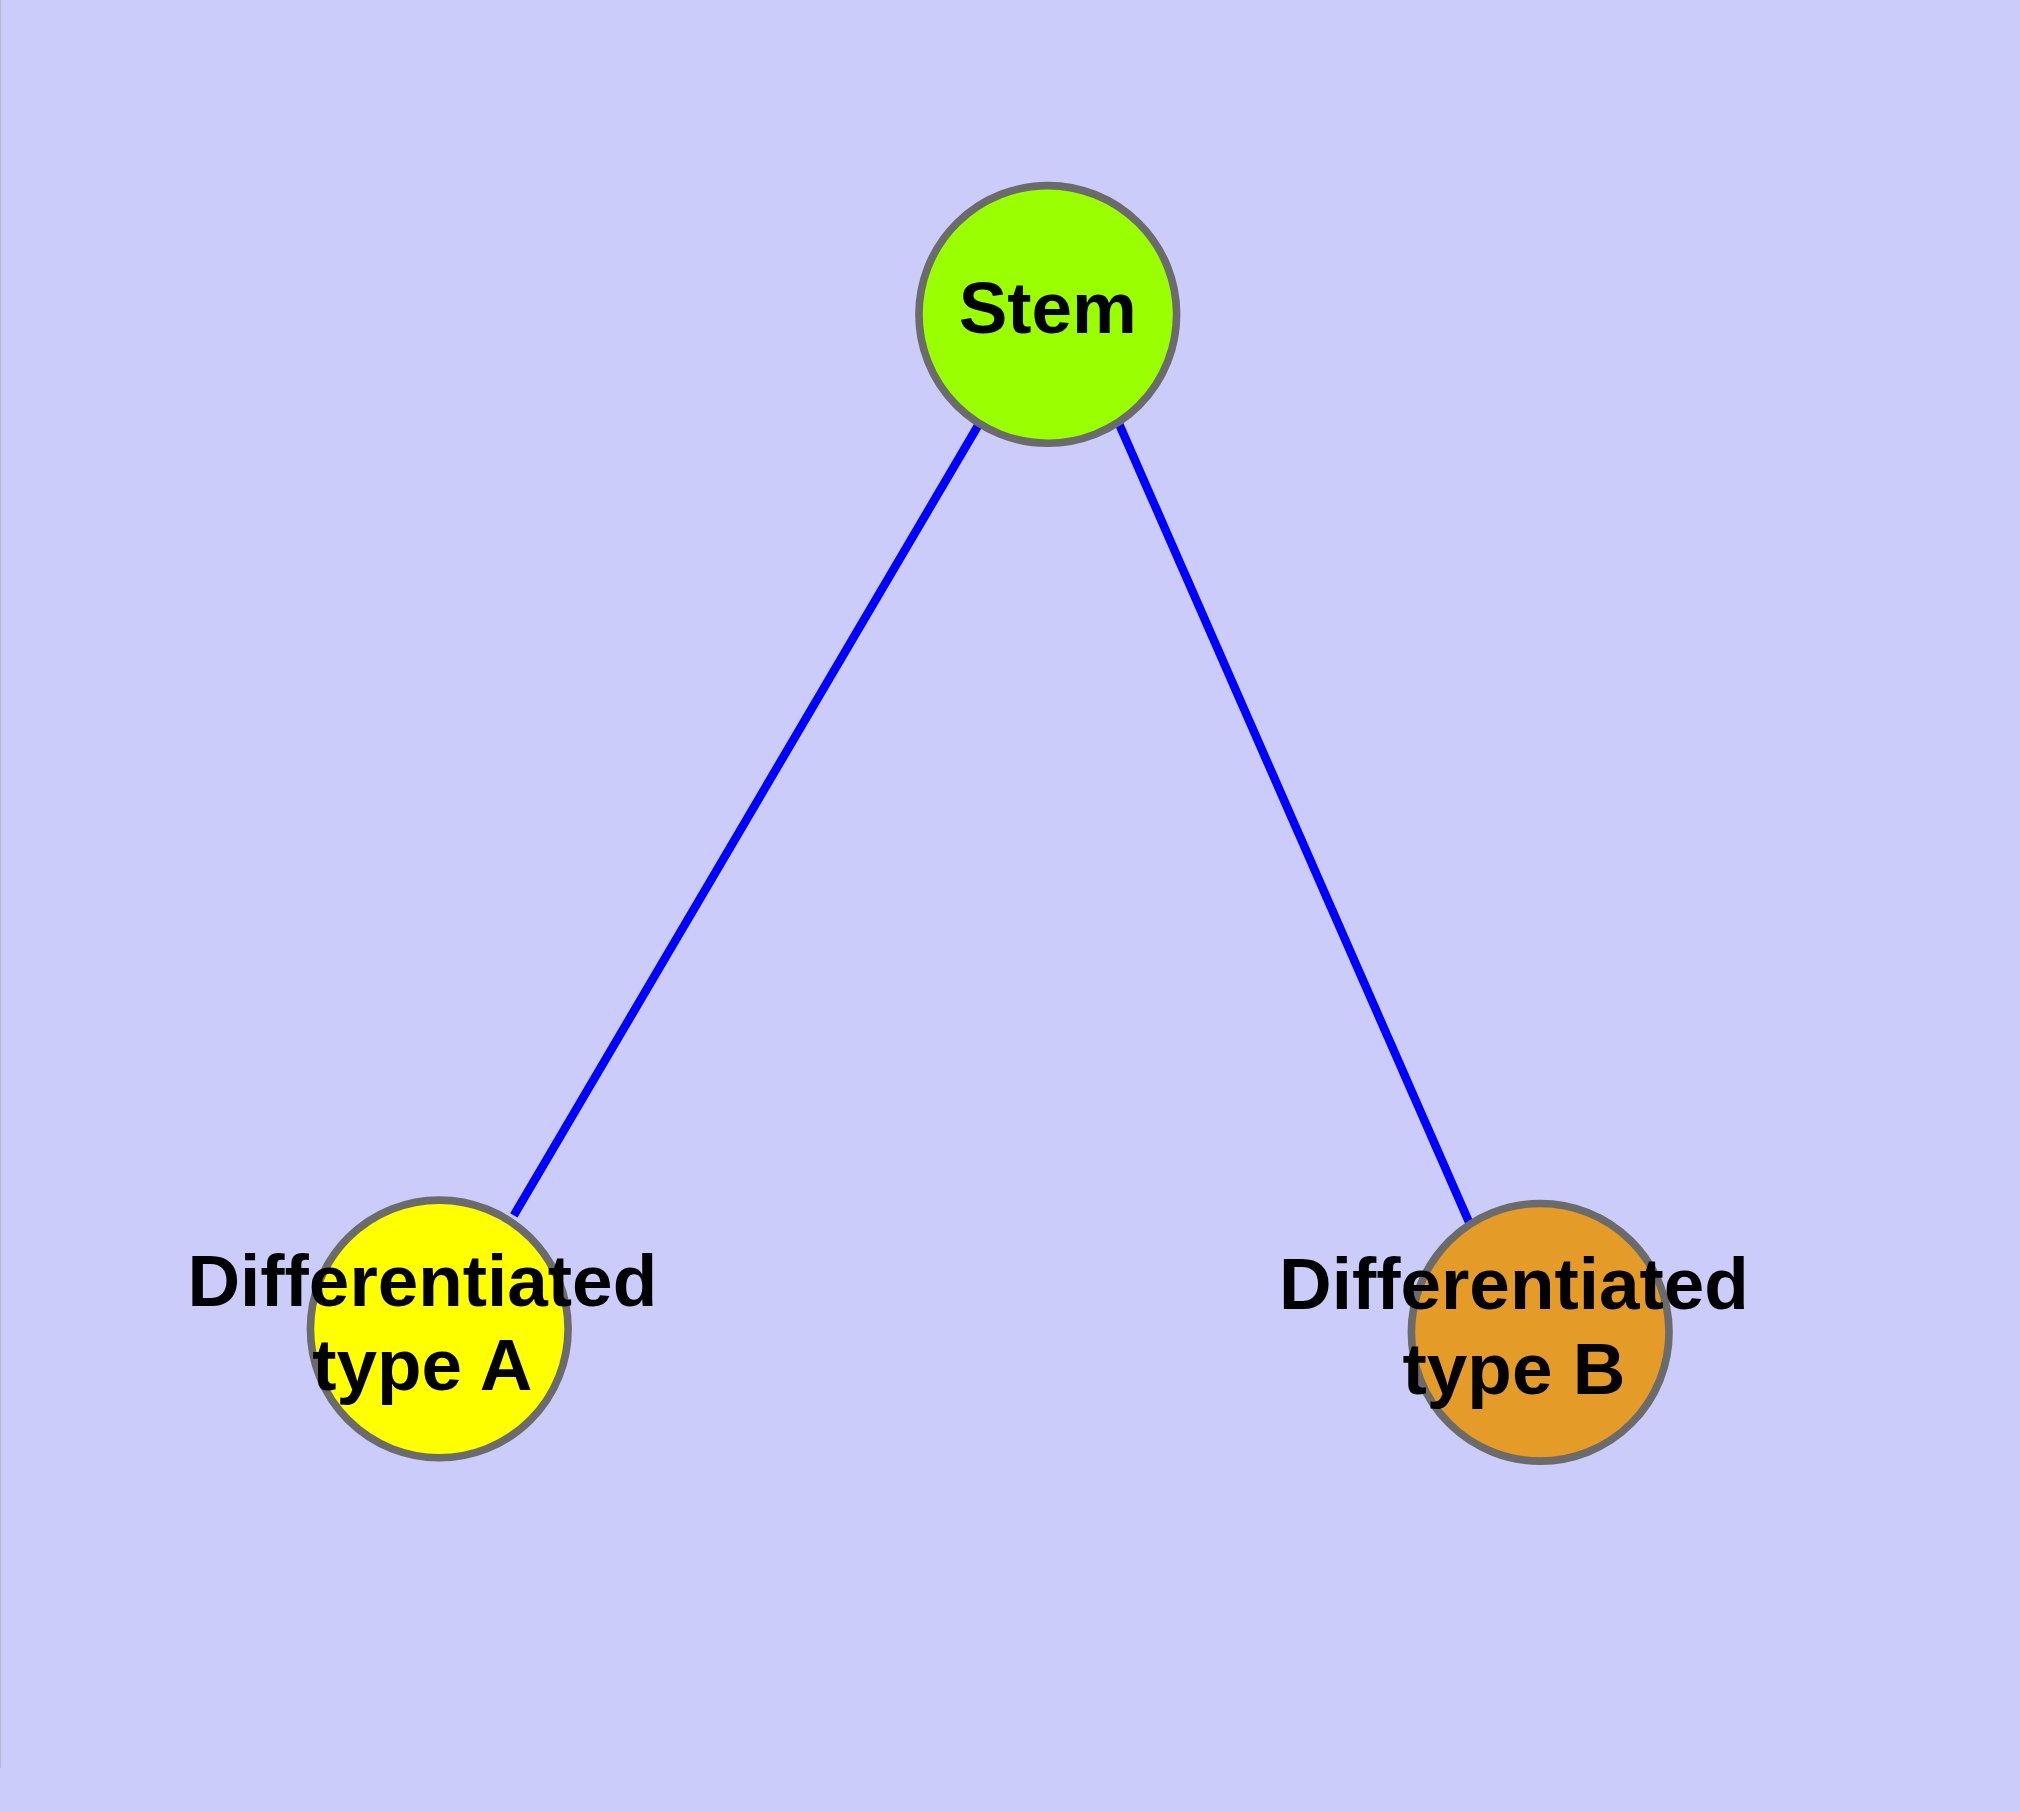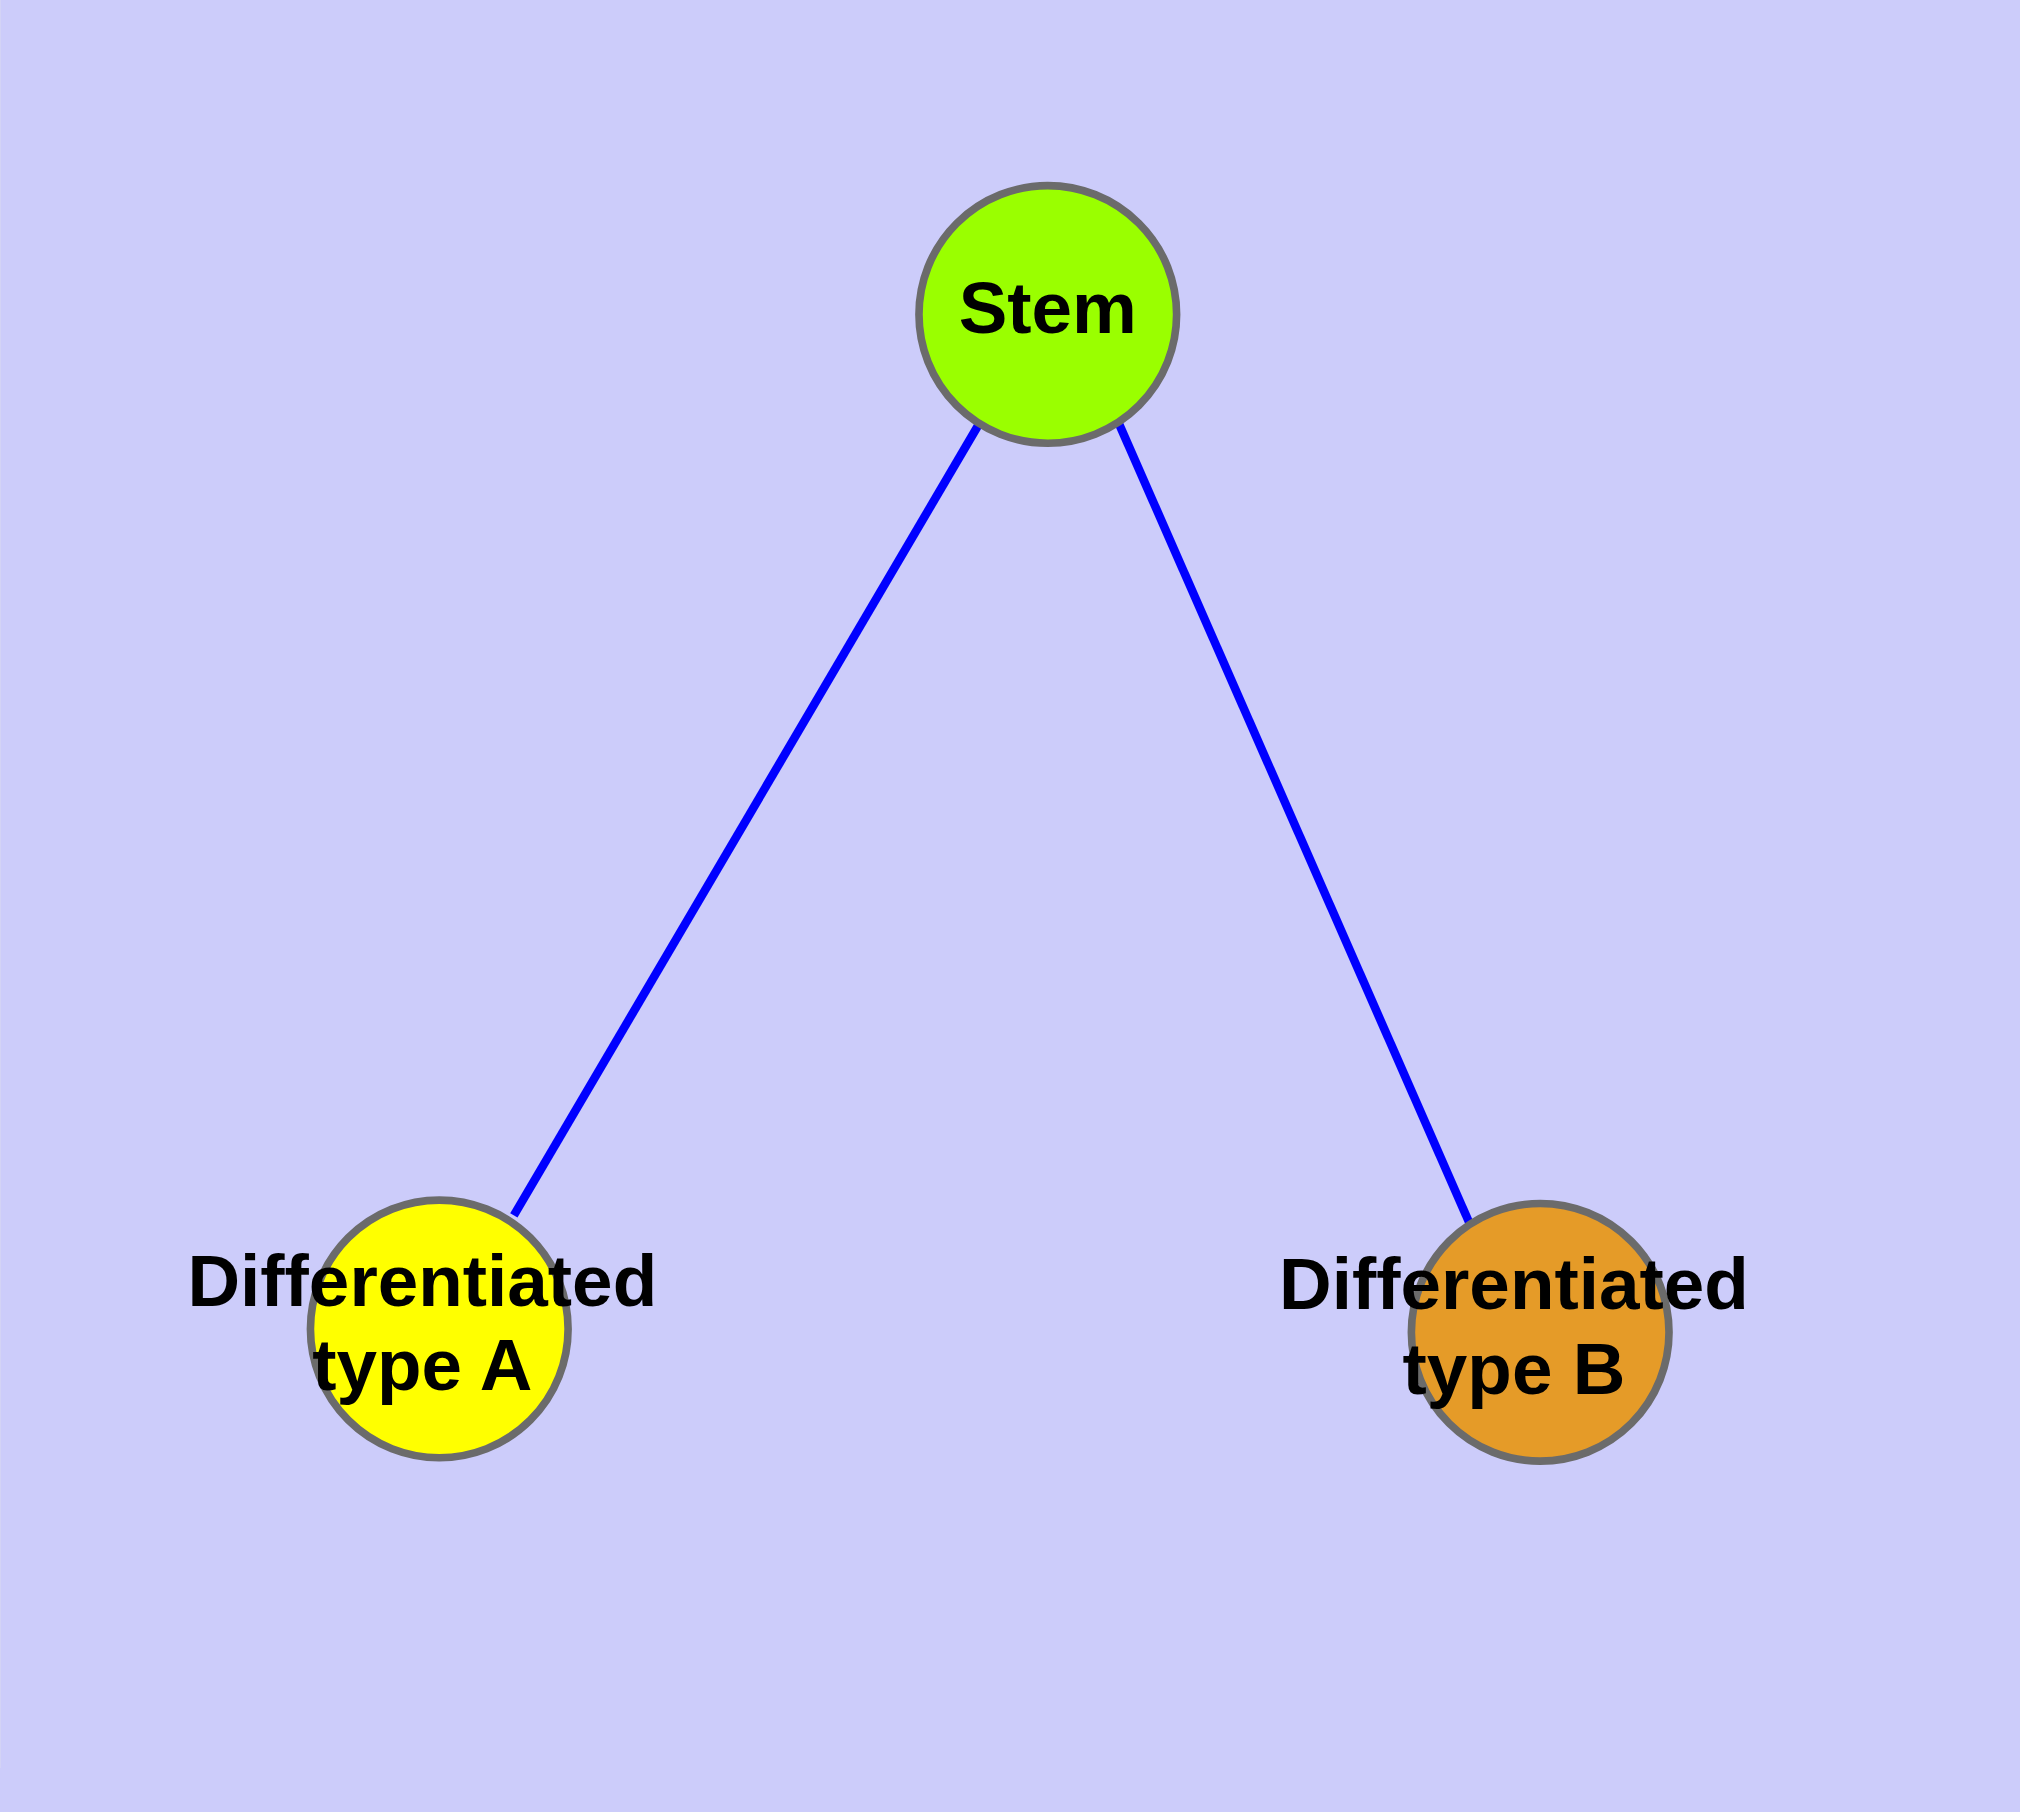--- a/index.html
+++ b/index.html
@@ -28,21 +28,21 @@
     font-family: "Liberation Sans", "DejaVu Sans", sans-serif;
     font-weight: bold;
     fill: #000000;
     text-anchor: middle;
     dominant-baseline: middle;
   }
 </style>
 </head>
 <body>
 
-<div id="canvas" style="width: 2021px; height: 1768px; background: #e5e5e5;">
+<div id="canvas" style="width: 2021px; height: 1768px; background: #737373;">
   <svg id="graph-svg" viewBox="0 0 2384 2138" xmlns="http://www.w3.org/2000/svg" style="width: 2021px; height: 1812px;">
 
     <rect x="0" y="0" width="2384" height="2138" fill="#ccccfa"></rect>
 
     <g>
       <line x1="1155" y1="500" x2="606" y2="1434" stroke="#0000ff" stroke-width="10" stroke-linecap="butt"></line>
       <line x1="1320" y1="500" x2="1733" y2="1442" stroke="#0000ff" stroke-width="10" stroke-linecap="butt"></line>
     </g>
 
     <g>

